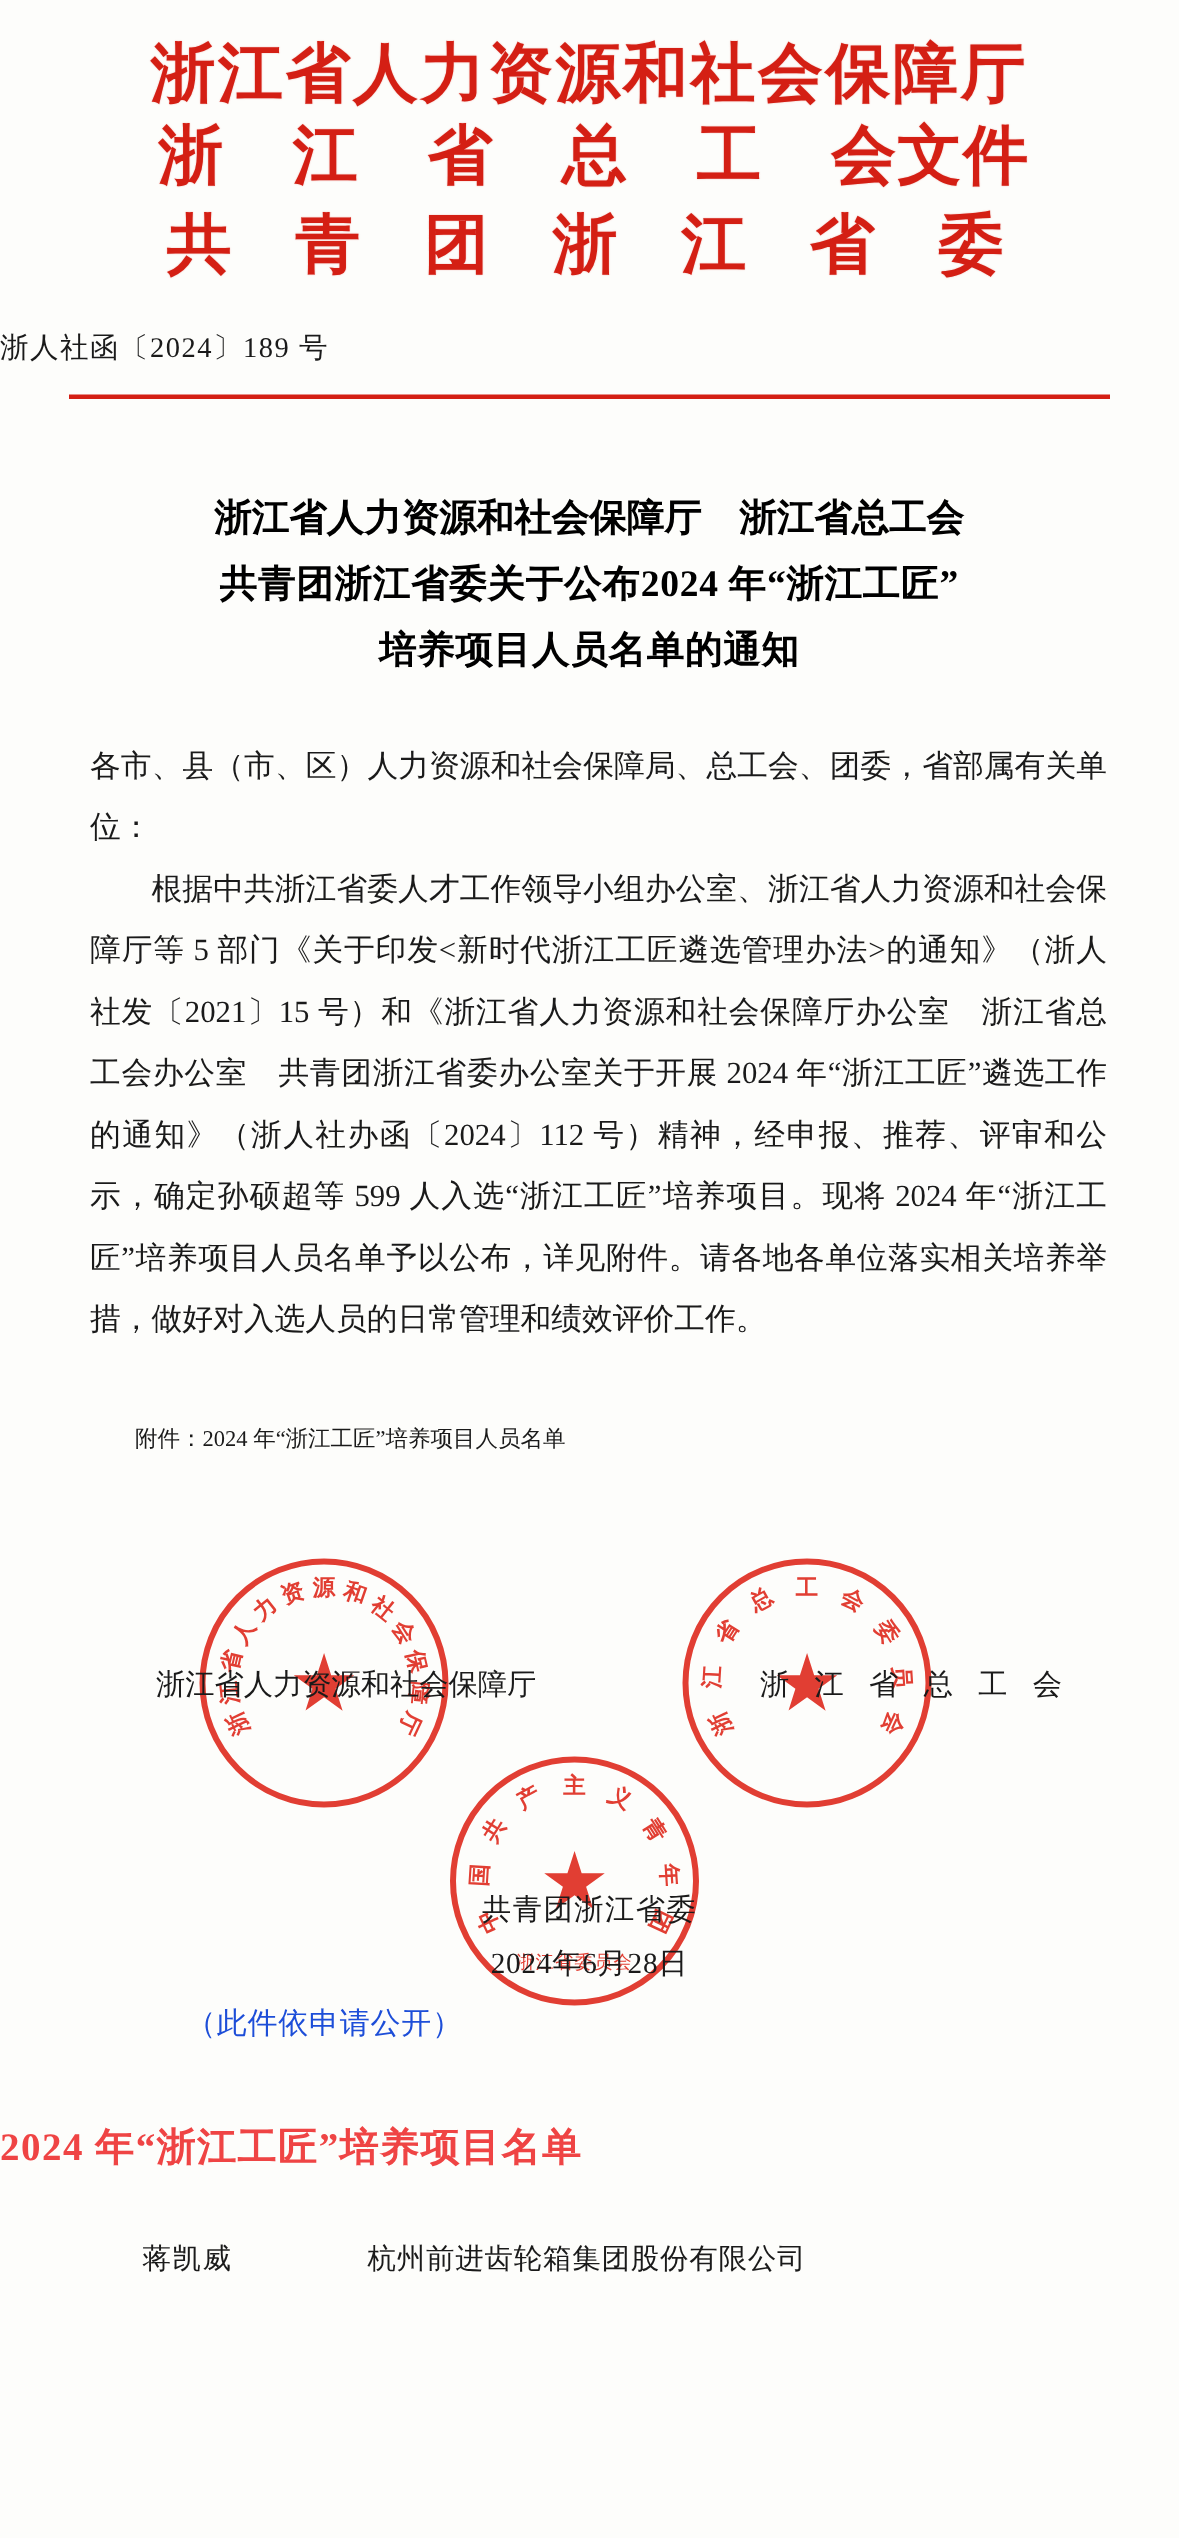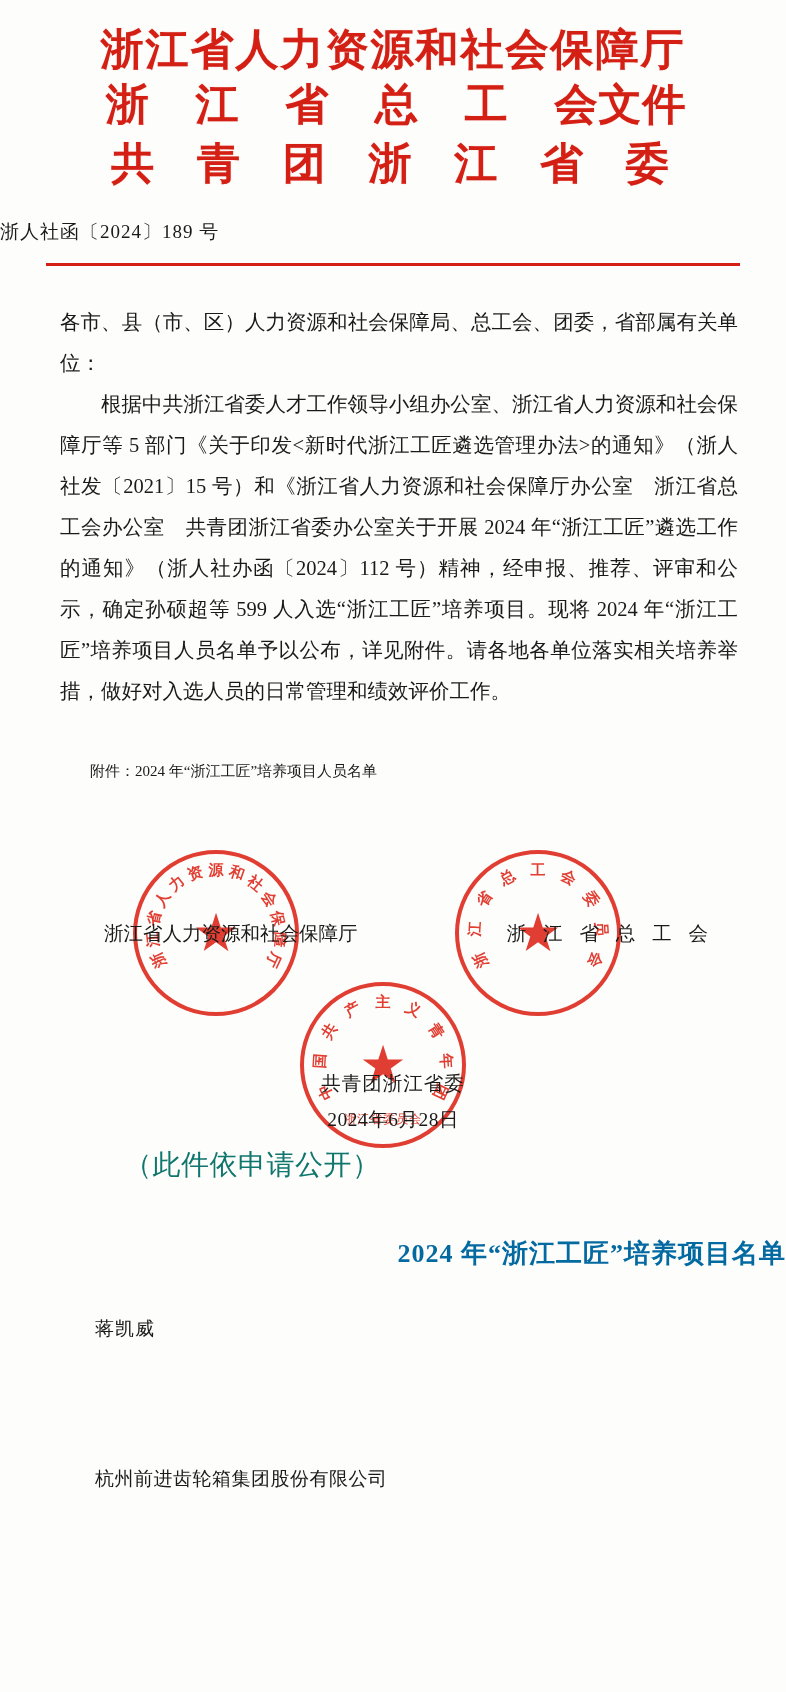--- a/index.html
+++ b/index.html
@@ -187,47 +187,46 @@
   }
 
   #seal-hr  { left: 133px; top: 38px;  width: 158px; height: 158px; }
   #seal-ugh { left: 455px; top: 38px;  width: 158px; height: 158px; }
   #seal-yl  { left: 300px; top: 170px; width: 158px; height: 158px; }
 
   
   .public-note {
     margin: 34px 0 0 0;
     padding-left: 124px;
-    font-size: 28px;
-    color: #0f766e;
+    font-size: 20px;
+    color: #1d4ed8;
     letter-spacing: 0.5px;
   }
 
   
   .annex-title {
     margin: 52px 0 0 0;
-    text-align: right;
+    text-align: left;
     font-size: 26px;
     font-weight: bold;
-    color: #0369a1;
+    color: #ef4444;
     letter-spacing: 1px;
   }
 
   
   .annex-list {
     margin: 40px 0 0 0;
     padding: 0 60px 30px 95px;
     font-size: 19px;
     color: #1a1a1a;
   }
   .annex-row {
     display: flex;
     align-items: baseline;
     line-height: 1.9;
-    flex-direction: column;
   }
   .annex-name {
     width: 150px;
     flex: 0 0 150px;
     letter-spacing: 1px;
   }
   .annex-org {
     flex: 1 1 auto;
     letter-spacing: 0.5px;
   }
@@ -240,20 +239,25 @@
   <div class="masthead">
     <div class="masthead-line mast-1">浙江省人力资源和社会保障厅</div>
     <div class="masthead-line mast-2"><span class="spread">浙 江 省 总 工 </span><span class="tail">会文件</span></div>
     <div class="masthead-line mast-3">共 青 团 浙 江 省 委</div>
   </div>
 
   <div class="doc-number">浙人社函〔2024〕189 号</div>
 
   <div class="red-rule"></div>
 
+  <div class="doc-title">
+    <span class="tline l1">浙江省人力资源和社会保障厅　浙江省总工会</span>
+    <span class="tline">共青团浙江省委关于公布2024 年“浙江工匠”</span>
+    <span class="tline">培养项目人员名单的通知</span>
+  </div>
 
   <div class="body-text">
     <p>各市、县（市、区）人力资源和社会保障局、总工会、团委，省部属有关单位：</p>
     <p class="indent">根据中共浙江省委人才工作领导小组办公室、浙江省人力资源和社会保障厅等 5 部门《关于印发&lt;新时代浙江工匠遴选管理办法&gt;的通知》（浙人社发〔2021〕15 号）和《浙江省人力资源和社会保障厅办公室　浙江省总工会办公室　共青团浙江省委办公室关于开展 2024 年“浙江工匠”遴选工作的通知》（浙人社办函〔2024〕112 号）精神，经申报、推荐、评审和公示，确定孙硕超等 599 人入选“浙江工匠”培养项目。现将 2024 年“浙江工匠”培养项目人员名单予以公布，详见附件。请各地各单位落实相关培养举措，做好对入选人员的日常管理和绩效评价工作。</p>
   </div>
 
   <div class="attachment">附件：2024 年“浙江工匠”培养项目人员名单</div>
 
   <div class="seal-area">
 

